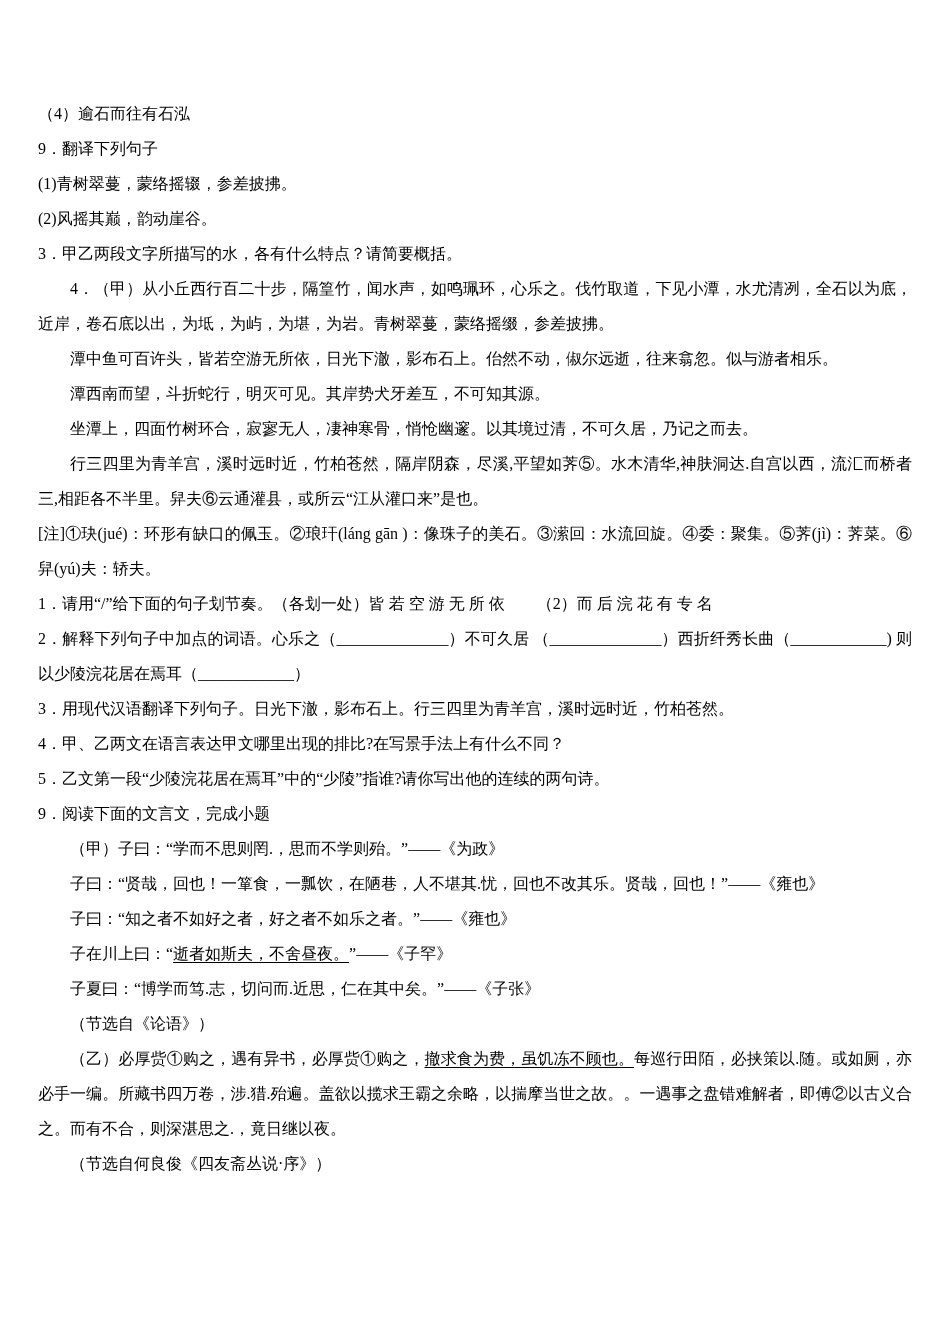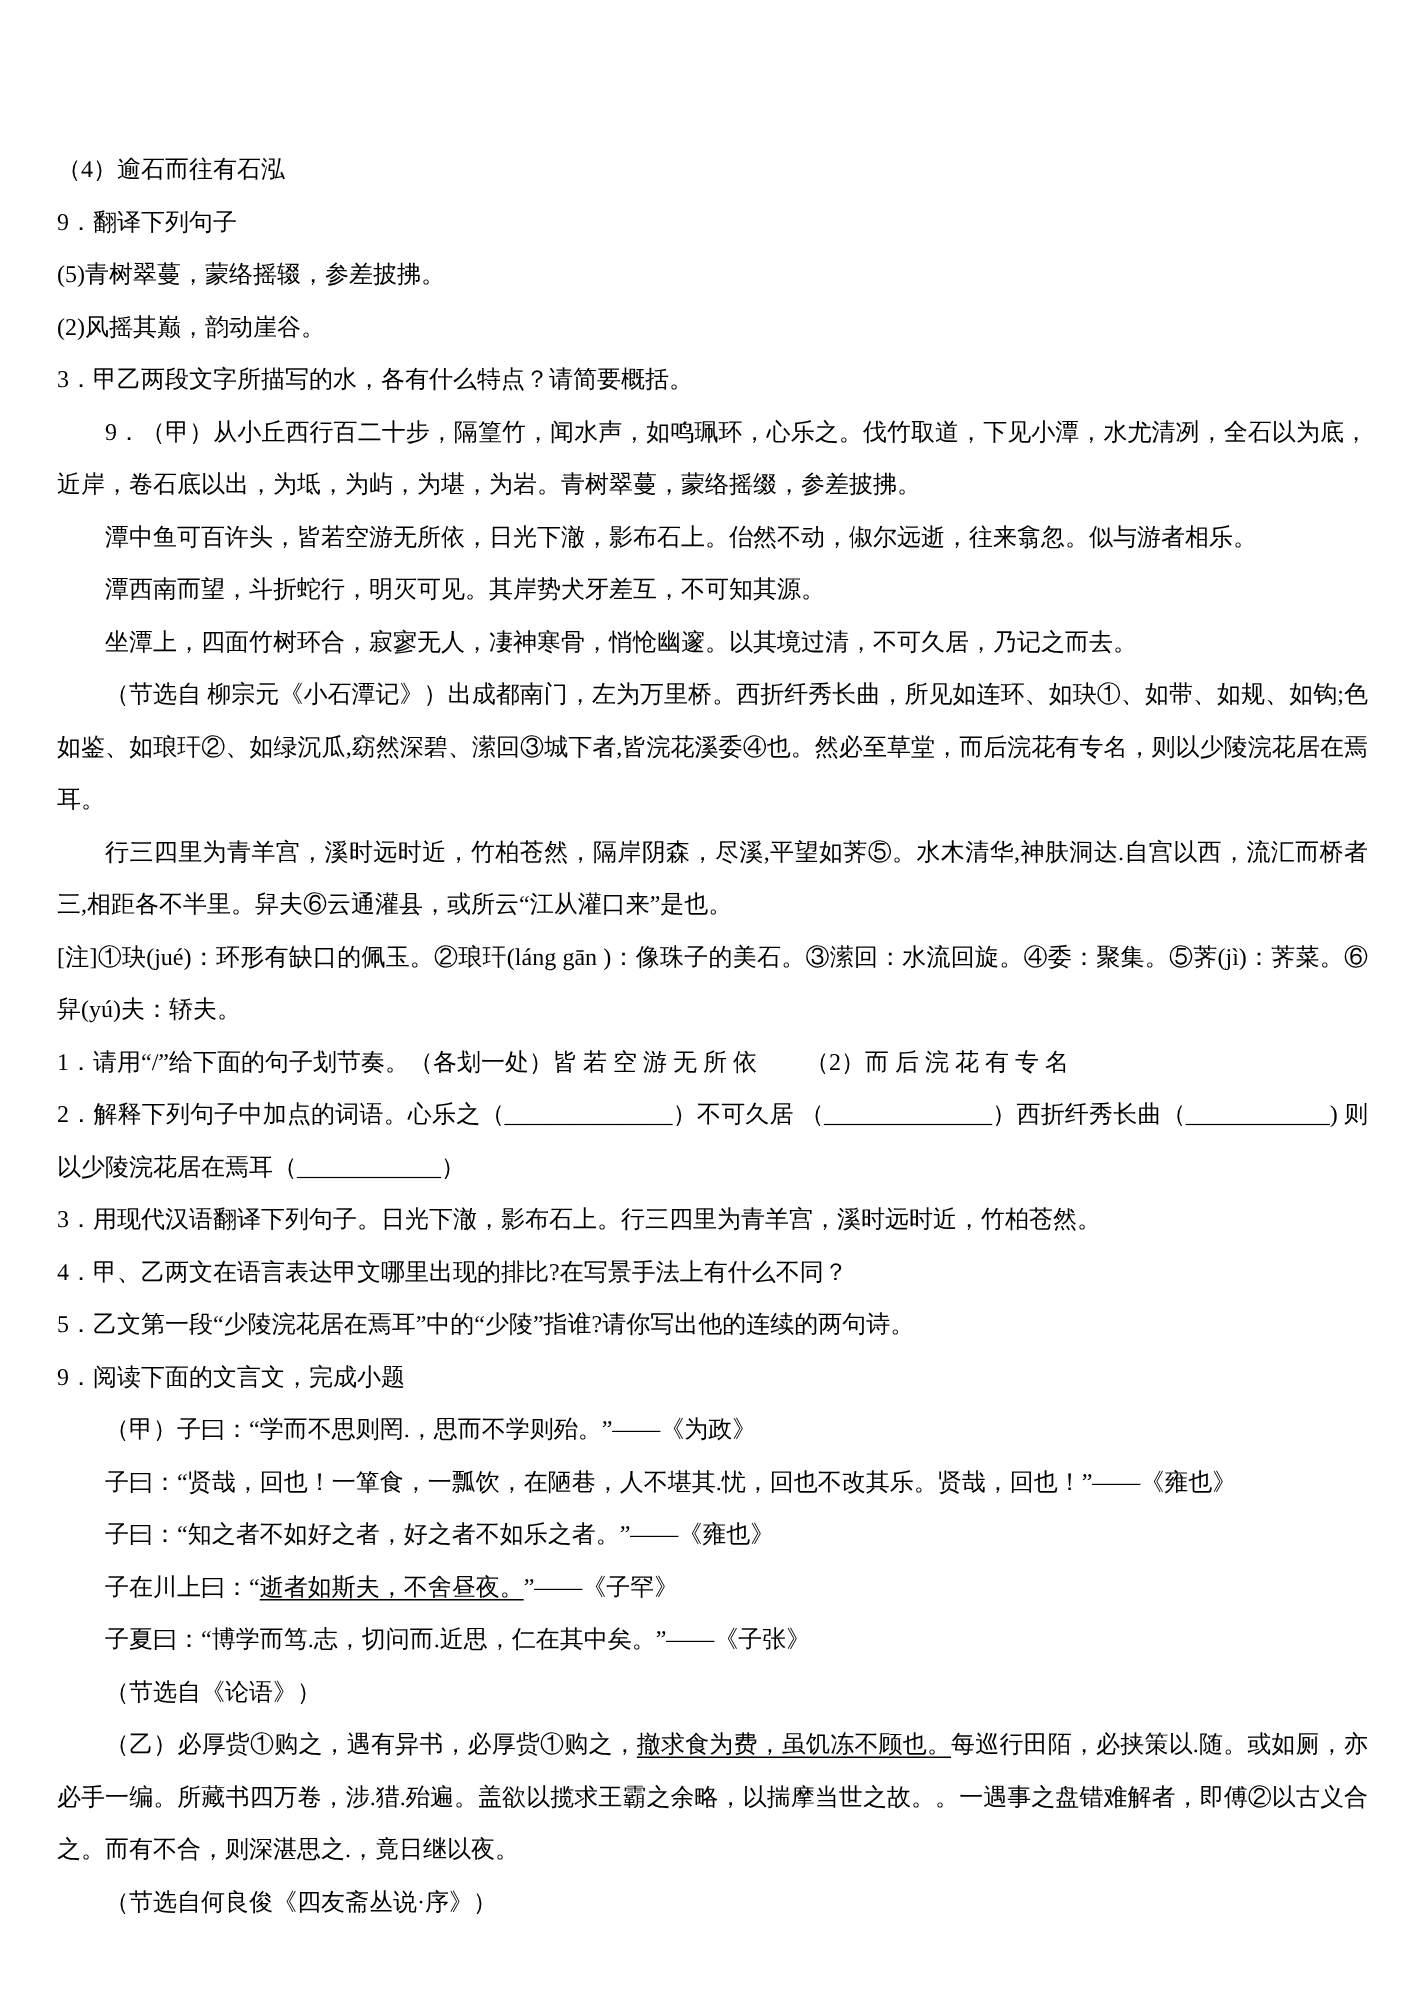--- a/index.html
+++ b/index.html
@@ -37,28 +37,27 @@
     text-underline-offset: 3px;
   }
 </style>
 </head>
 <body>
 
 <div class="page">
   <div class="doc-body">
       <div class="para"><span class="">（4）逾石而往有石泓</span></div>
       <div class="para"><span class="">9．翻译下列句子</span></div>
-      <div class="para"><span class="">(5)青树翠蔓，蒙络摇辍，参差披拂。</span></div>
+      <div class="para"><span class="">(1)青树翠蔓，蒙络摇辍，参差披拂。</span></div>
       <div class="para"><span class="">(2)风摇其巅，韵动崖谷。</span></div>
       <div class="para"><span class="">3．甲乙两段文字所描写的水，各有什么特点？请简要概括。</span></div>
-      <div class="para indent"><span class="">9．（甲）从小丘西行百二十步，隔篁竹，闻水声，如鸣珮环，心乐之。伐竹取道，下见小潭，水尤清冽，全石以为底，近岸，卷石底以出，为坻，为屿，为堪，为岩。青树翠蔓，蒙络摇缀，参差披拂。</span></div>
+      <div class="para indent"><span class="">4．（甲）从小丘西行百二十步，隔篁竹，闻水声，如鸣珮环，心乐之。伐竹取道，下见小潭，水尤清冽，全石以为底，近岸，卷石底以出，为坻，为屿，为堪，为岩。青树翠蔓，蒙络摇缀，参差披拂。</span></div>
       <div class="para indent"><span class="">潭中鱼可百许头，皆若空游无所依，日光下澈，影布石上。佁然不动，俶尔远逝，往来翕忽。似与游者相乐。</span></div>
       <div class="para indent"><span class="">潭西南而望，斗折蛇行，明灭可见。其岸势犬牙差互，不可知其源。</span></div>
       <div class="para indent"><span class="">坐潭上，四面竹树环合，寂寥无人，凄神寒骨，悄怆幽邃。以其境过清，不可久居，乃记之而去。</span></div>
-      <div class="para indent"><span class="">（节选自 柳宗元《小石潭记》）出成都南门，左为万里桥。西折纤秀长曲，所见如连环、如玦①、如带、如规、如钩;色如鉴、如琅玕②、如绿沉瓜,窈然深碧、潆回③城下者,皆浣花溪委④也。然必至草堂，而后浣花有专名，则以少陵浣花居在焉耳。</span></div>
       <div class="para indent"><span class="">行三四里为青羊宫，溪时远时近，竹柏苍然，隔岸阴森，尽溪,平望如荠⑤。水木清华,神肤洞达.自宫以西，流汇而桥者三,相距各不半里。舁夫⑥云通灌县，或所云“江从灌口来”是也。</span></div>
       <div class="para"><span class="">[注]①玦(jué)：环形有缺口的佩玉。②琅玕(láng gān )：像珠子的美石。③潆回：水流回旋。④委：聚集。⑤荠(jì)：荠菜。⑥舁(yú)夫：轿夫。</span></div>
       <div class="para"><span class="">1．请用“/”给下面的句子划节奏。（各划一处）皆 若 空 游 无 所 依　　（2）而 后 浣 花 有 专 名</span></div>
       <div class="para"><span class="">2．解释下列句子中加点的词语。心乐之（______________）不可久居 （______________）西折纤秀长曲（____________) 则以少陵浣花居在焉耳（____________）</span></div>
       <div class="para"><span class="">3．用现代汉语翻译下列句子。日光下澈，影布石上。行三四里为青羊宫，溪时远时近，竹柏苍然。</span></div>
       <div class="para"><span class="">4．甲、乙两文在语言表达甲文哪里出现的排比?在写景手法上有什么不同？</span></div>
       <div class="para"><span class="">5．乙文第一段“少陵浣花居在焉耳”中的“少陵”指谁?请你写出他的连续的两句诗。</span></div>
       <div class="para"><span class="">9．阅读下面的文言文，完成小题</span></div>
       <div class="para indent"><span class="">（甲）子曰：“学而不思则罔.，思而不学则殆。”——《为政》</span></div>
       <div class="para indent"><span class="">子曰：“贤哉，回也！一箪食，一瓢饮，在陋巷，人不堪其.忧，回也不改其乐。贤哉，回也！”——《雍也》</span></div>

